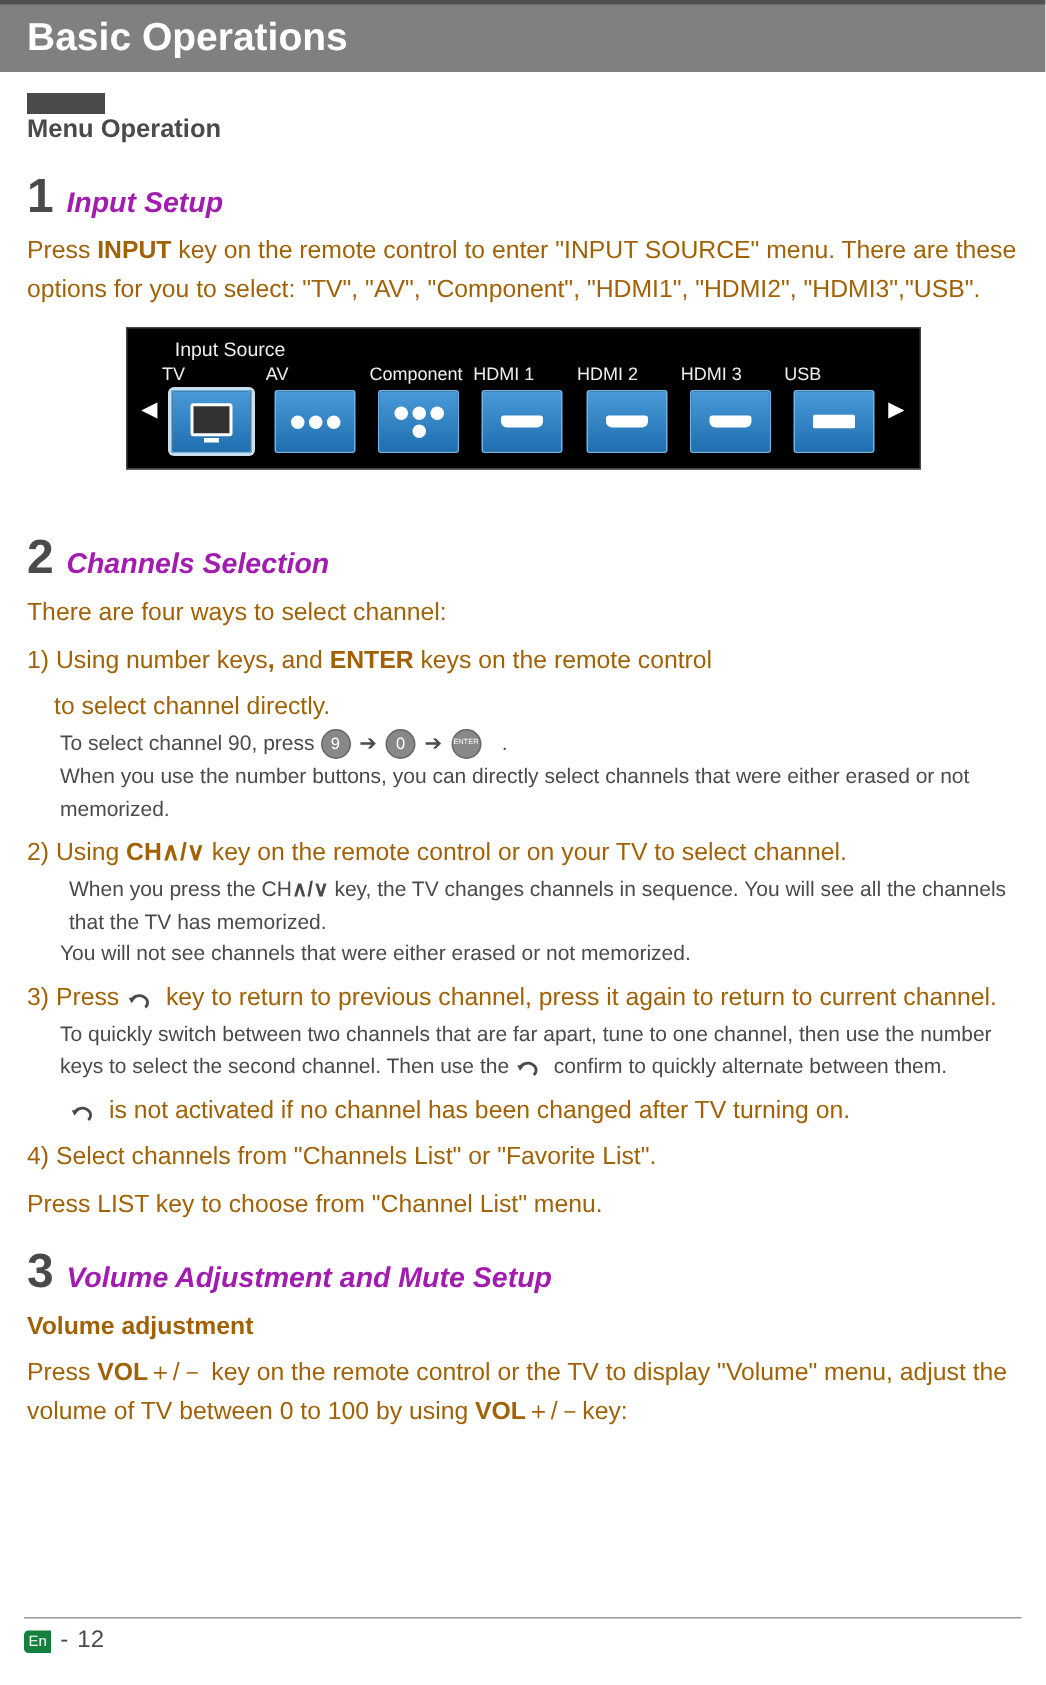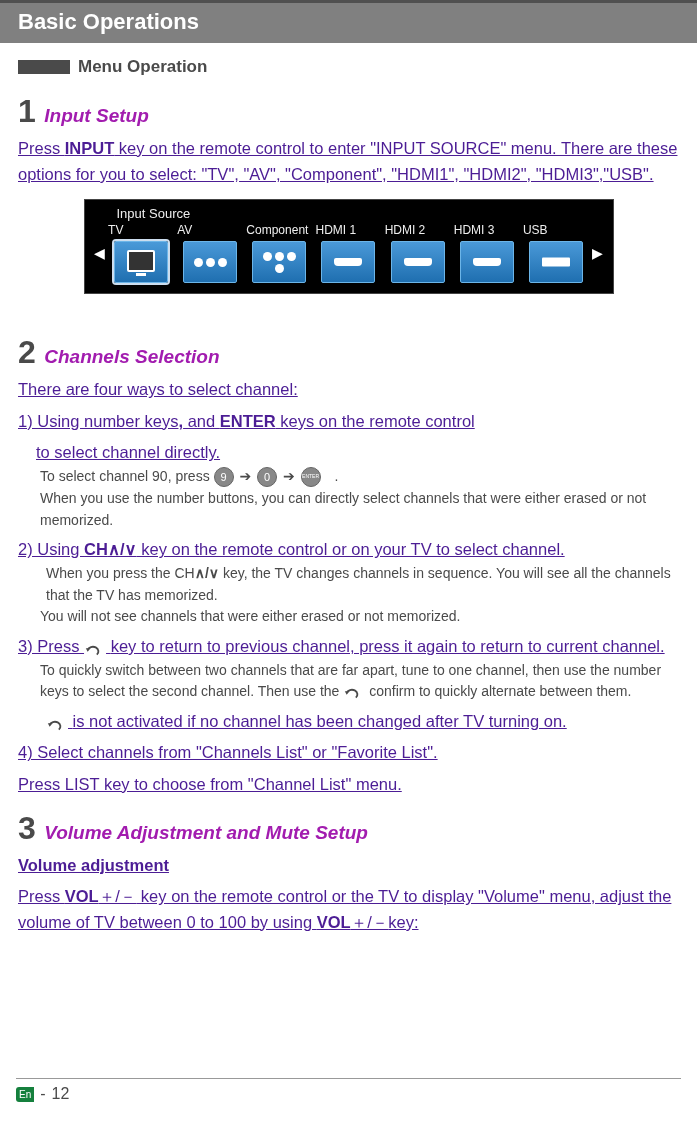--- a/index.html
+++ b/index.html
@@ -8,33 +8,33 @@
       height: 1123px;
       background: #fff;
       font-family: Arial, Helvetica, sans-serif;
       color: #4a4a4a;
       position: relative;
       overflow: hidden;
     }
     .header-bar {
       background: #808080;
       color: #fff;
-      font-size: 22px;
+      font-size: 26px;
       font-weight: bold;
       padding: 6px 18px 8px 18px;
       border-top: 3px solid #505050;
     }
     .content { padding: 0 18px 0 18px; }
-    .sect-title-row { display: flex; align-items: center; margin-top: 14px; }
+    .sect-title-row { display: flex; align-items: flex-start; margin-top: 14px; flex-direction: column; }
     .bar-chip { width: 52px; height: 14px; background: #4a4a4a; margin-right: 8px; }
     .sect-title { font-size: 17px; font-weight: bold; color: #4a4a4a; }
     .step-row { margin-top: 16px; }
     .step-num { font-size: 32px; font-weight: bold; color: #4a4a4a; }
     .step-tit { font-size: 19px; font-style: italic; font-weight: bold; color: #a21caf; margin-left: 4px; }
-    .body-text { font-size: 16.5px; line-height: 1.55; color: #4c1d95; margin-top: 6px; text-decoration: underline; }
+    .body-text { font-size: 16.5px; line-height: 1.55; color: #a16207; margin-top: 6px; }
     .body-text.indent { margin-left: 18px; }
     .body-text .b { font-weight: bold; }
     .small-text { font-size: 14px; line-height: 1.55; color: #4a4a4a; margin-left: 22px; }
     
     .source-panel {
       width: 530px; margin: 12px auto 0 auto; background: #000; color: #fff;
       border: 1px solid #444; padding-bottom: 10px;
     }
     .source-panel-title { font-size: 13px; padding: 6px 15px 0 32px; color: #eee; }
     .source-row {

